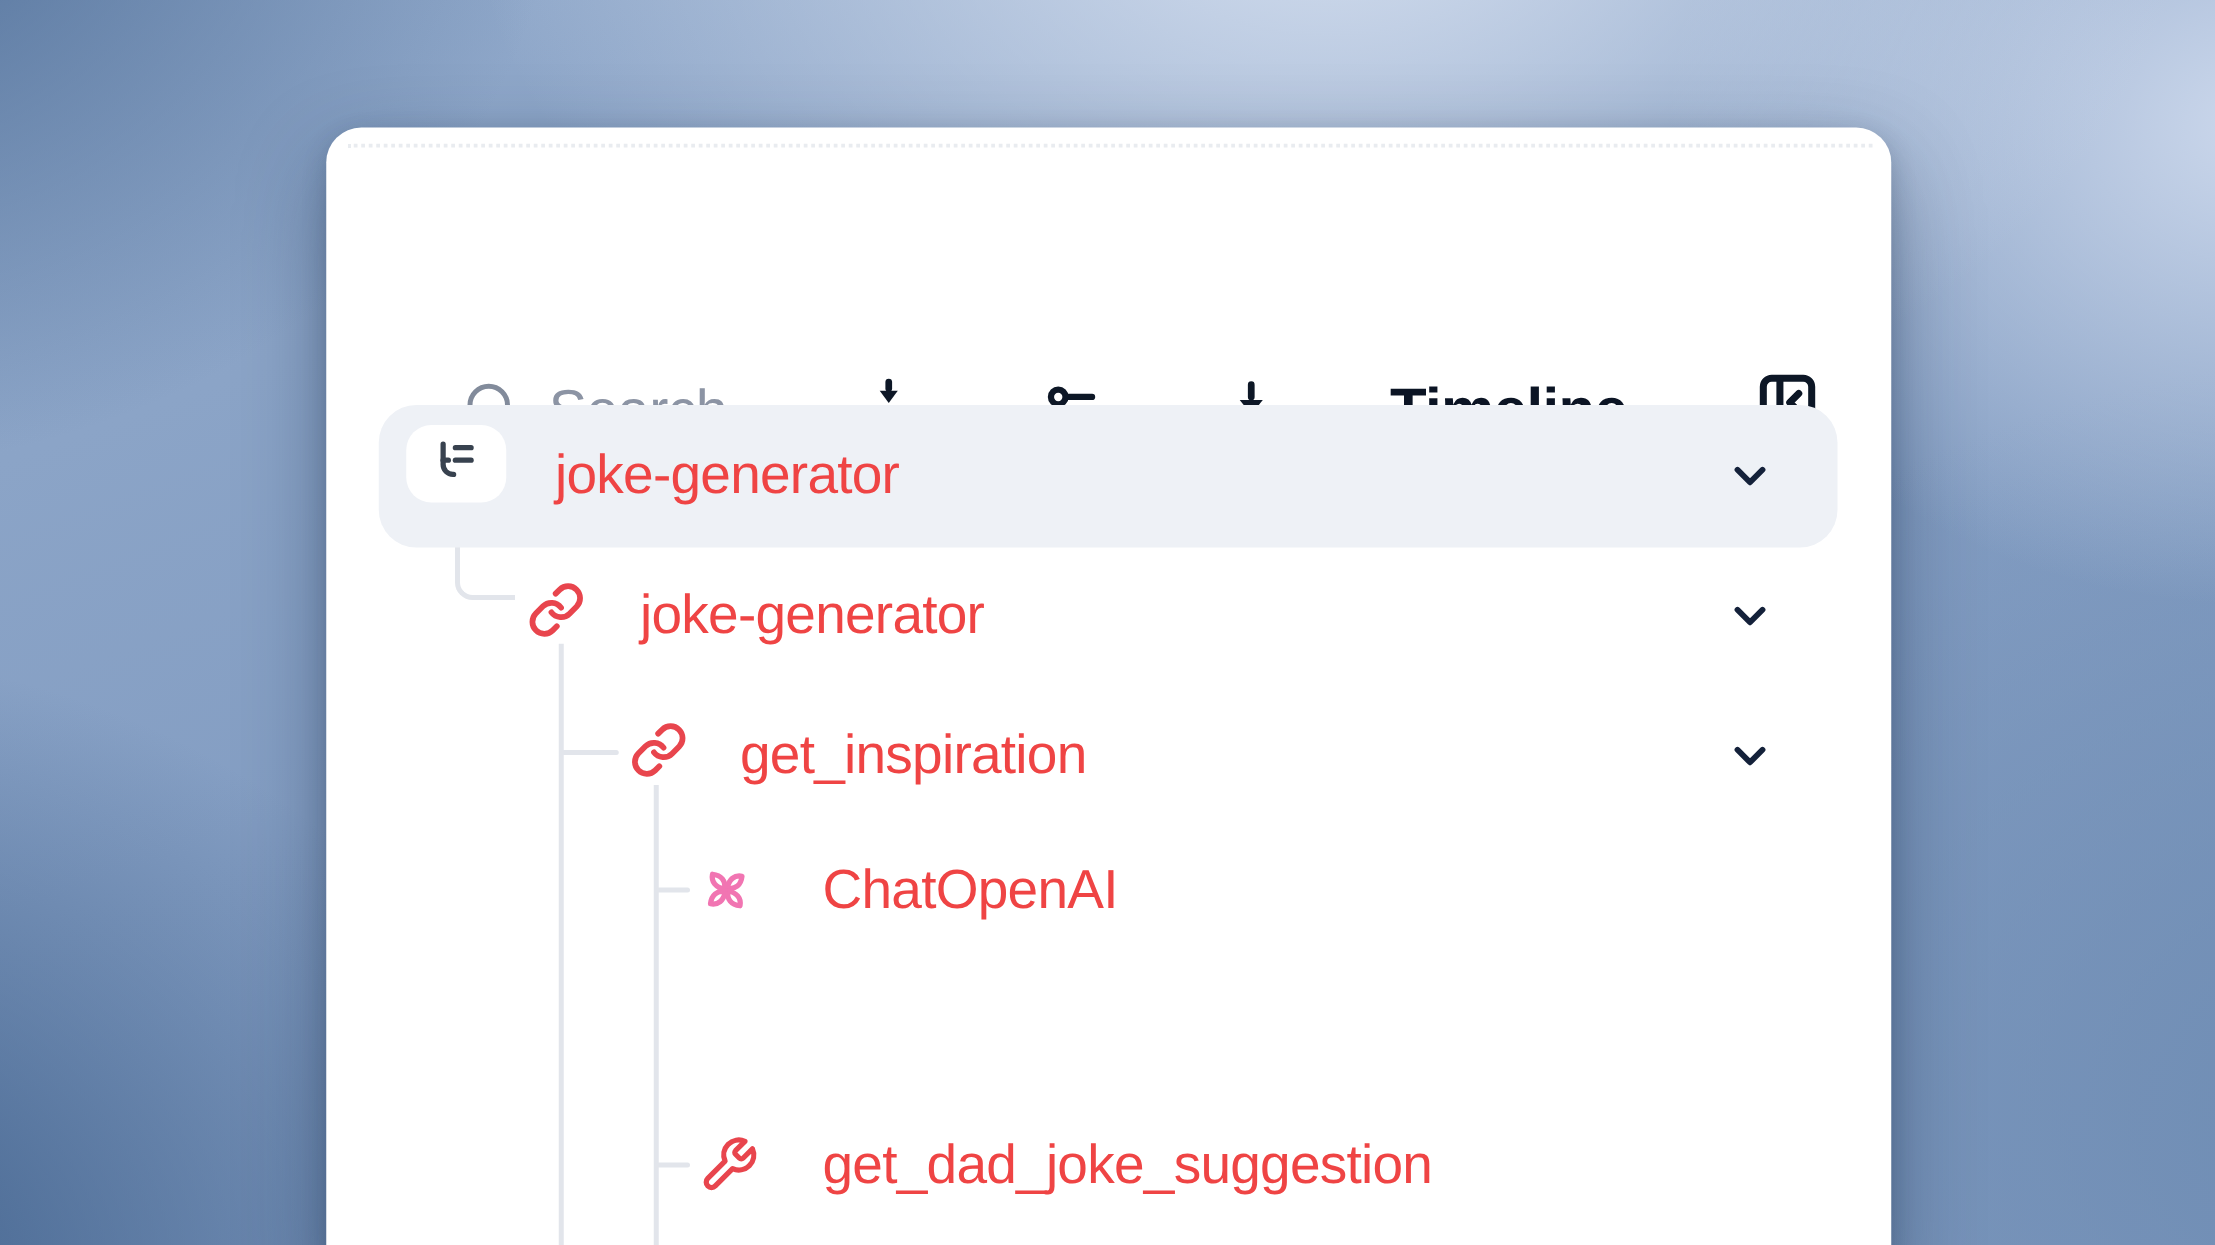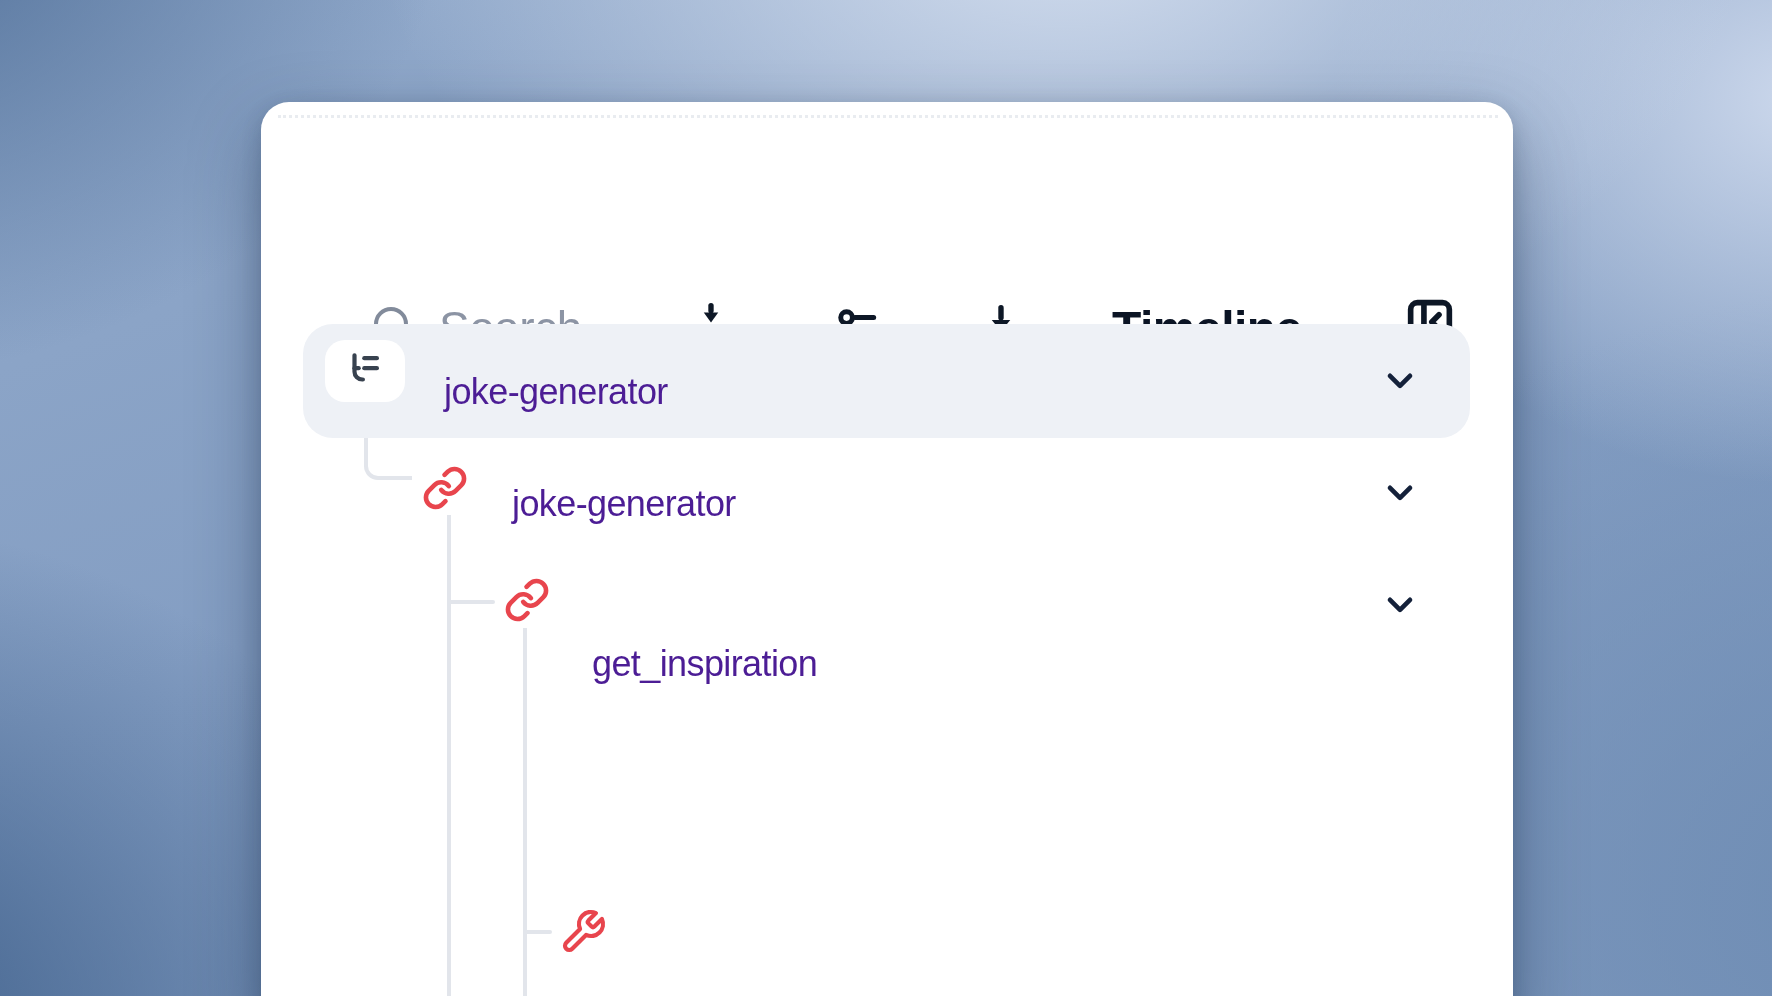--- a/index.html
+++ b/index.html
@@ -49,26 +49,26 @@
   .row-bg{
     position:absolute;left:42px;top:0;width:1167px;height:114px;
     background:#eef1f6;border-radius:30px;
   }
   .chip{
     position:absolute;left:64px;top:16px;width:80px;height:62px;
     background:#ffffff;border-radius:20px;
     display:flex;align-items:center;justify-content:center;
   }
   .row-label{
-    position:absolute;top:40px;height:56px;line-height:56px;
-    font-size:36px;color:#4c1d95;letter-spacing:-0.6px;white-space:nowrap;
+    position:absolute;top:28px;height:56px;line-height:56px;
+    font-size:44px;color:#ef4444;letter-spacing:-0.6px;white-space:nowrap;
   }
   .lbl-1{left:183px;}
   .lbl-2{left:251px;}
-  .lbl-3{left:331px;margin-top:48px;}
+  .lbl-3{left:331px;}
   .lbl-deep{left:397px;}
   .row-chevron{position:absolute;left:1119px;top:36px;width:40px;height:40px;cursor:pointer;}
   .node-icon{position:absolute;}
   .icon-2{left:161px;top:29px;}
   .icon-3{left:243px;top:29px;}
   .icon-4{left:296px;top:32px;}
   .icon-56{left:298px;top:32px;}
   
   .elbow-1{
     position:absolute;left:103px;top:300px;width:44px;height:74px;
@@ -195,24 +195,40 @@
       </svg>
     </span>
     <div class="row-label lbl-3">get_inspiration</div>
     <div class="row-chevron">
       <svg width="40" height="40" viewBox="0 0 24 24" fill="none" stroke="#14213a" stroke-width="2.8" stroke-linecap="round" stroke-linejoin="round">
           <path d="m6 9.5 6 6 6-6"></path>
         </svg>
     </div>
   </div>
 
+  <div class="row row-4">
+    <div class="stub stub-deep"></div>
+    <span class="node-icon icon-4">
+      <svg width="48" height="48" viewBox="0 0 24 24" fill="none" stroke="#f175b2" stroke-width="2.1" stroke-linecap="round" stroke-linejoin="round">
+        <g>
+          <path d="M12.4 11.3 C 13 7.8 15.3 5.9 18.3 6.5 C 17.9 10 15.7 11.9 12.4 11.3 Z"></path>
+          <path d="M12.4 11.3 C 13 7.8 15.3 5.9 18.3 6.5 C 17.9 10 15.7 11.9 12.4 11.3 Z" transform="rotate(90 12 12)"></path>
+          <path d="M12.4 11.3 C 13 7.8 15.3 5.9 18.3 6.5 C 17.9 10 15.7 11.9 12.4 11.3 Z" transform="rotate(180 12 12)"></path>
+          <path d="M12.4 11.3 C 13 7.8 15.3 5.9 18.3 6.5 C 17.9 10 15.7 11.9 12.4 11.3 Z" transform="rotate(270 12 12)"></path>
+        </g>
+        <circle cx="12" cy="12" r="0.7" fill="#f175b2" stroke="none"></circle>
+      </svg>
+    </span>
+    <div class="row-label lbl-deep">ChatOpenAI</div>
+  </div>
 
 
   <div class="row row-6">
     <div class="stub stub-deep"></div>
     <span class="node-icon icon-56">
       <svg width="48" height="48" viewBox="0 0 24 24" fill="none" stroke="#e8454d" stroke-width="2.1" stroke-linecap="round" stroke-linejoin="round">
         <path d="M14.7 6.3a1 1 0 0 0 0 1.4l1.6 1.6a1 1 0 0 0 1.4 0l3.77-3.77a6 6 0 0 1-7.94 7.94l-6.91 6.91a2.12 2.12 0 0 1-3-3l6.91-6.91a6 6 0 0 1 7.94-7.94l-3.76 3.76z"></path>
       </svg>
     </span>
+    <div class="row-label lbl-deep">get_dad_joke_suggestion</div>
   </div>
 
 </div>
 
 </body></html>

